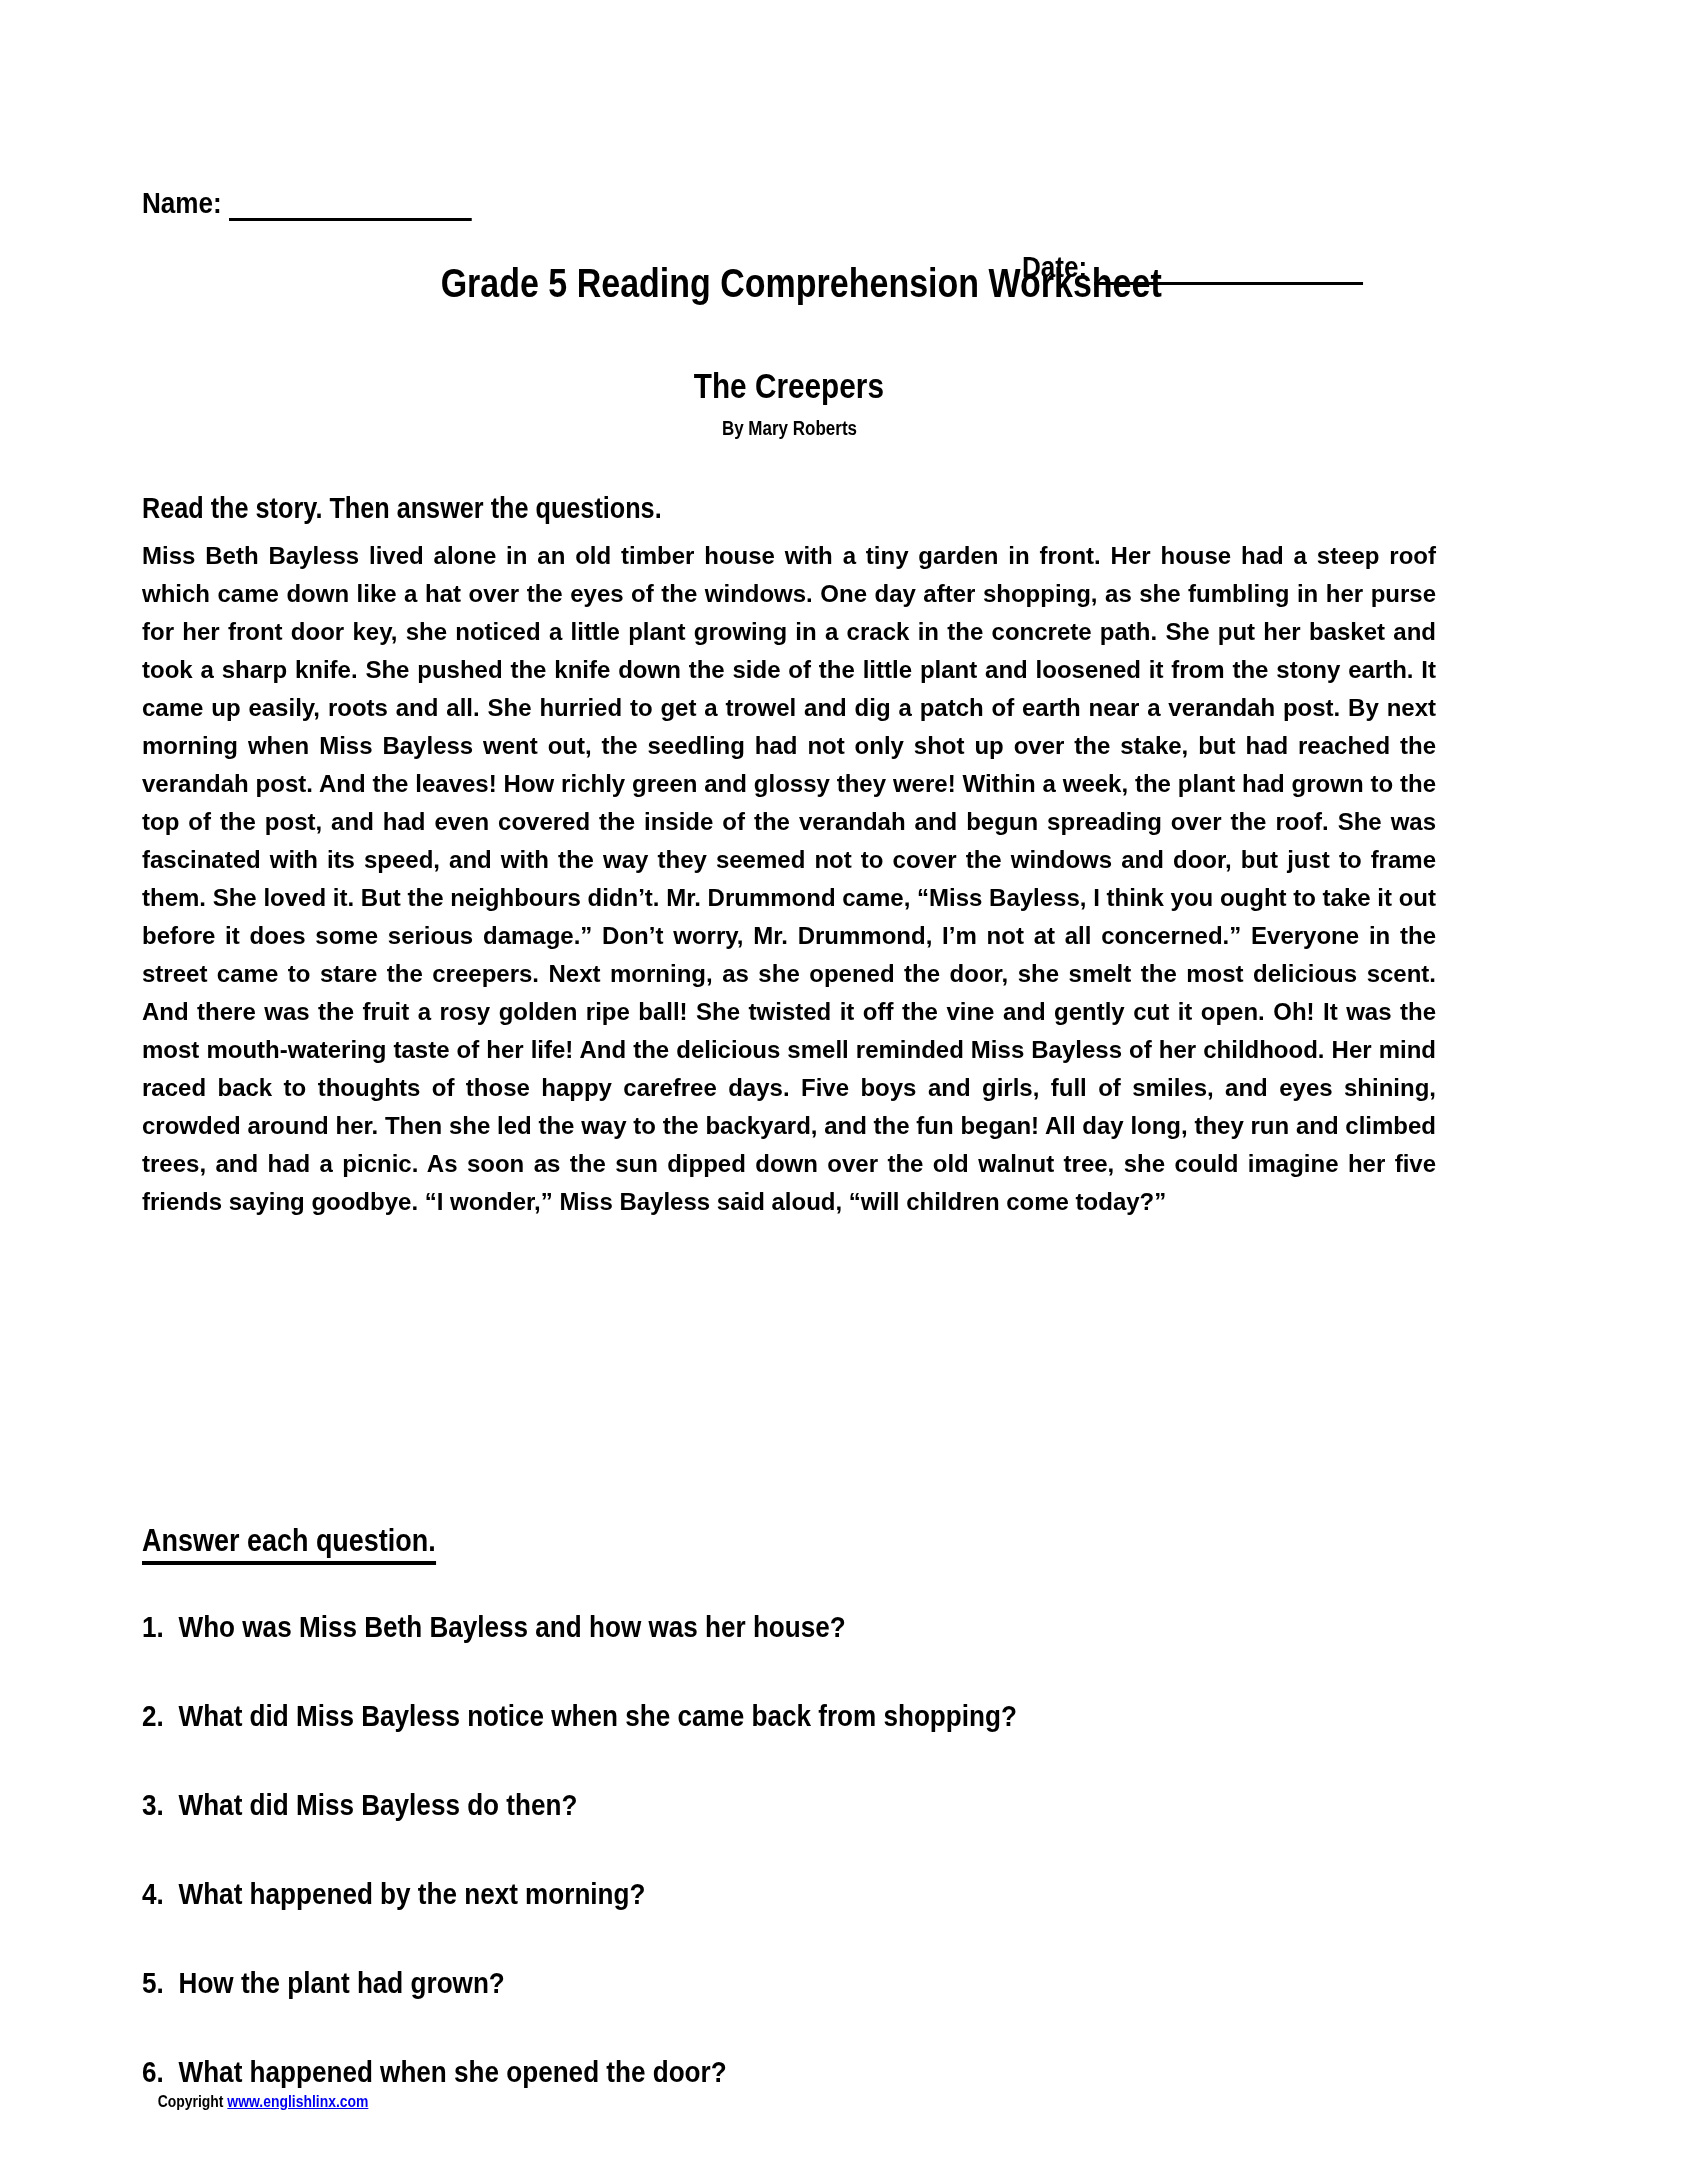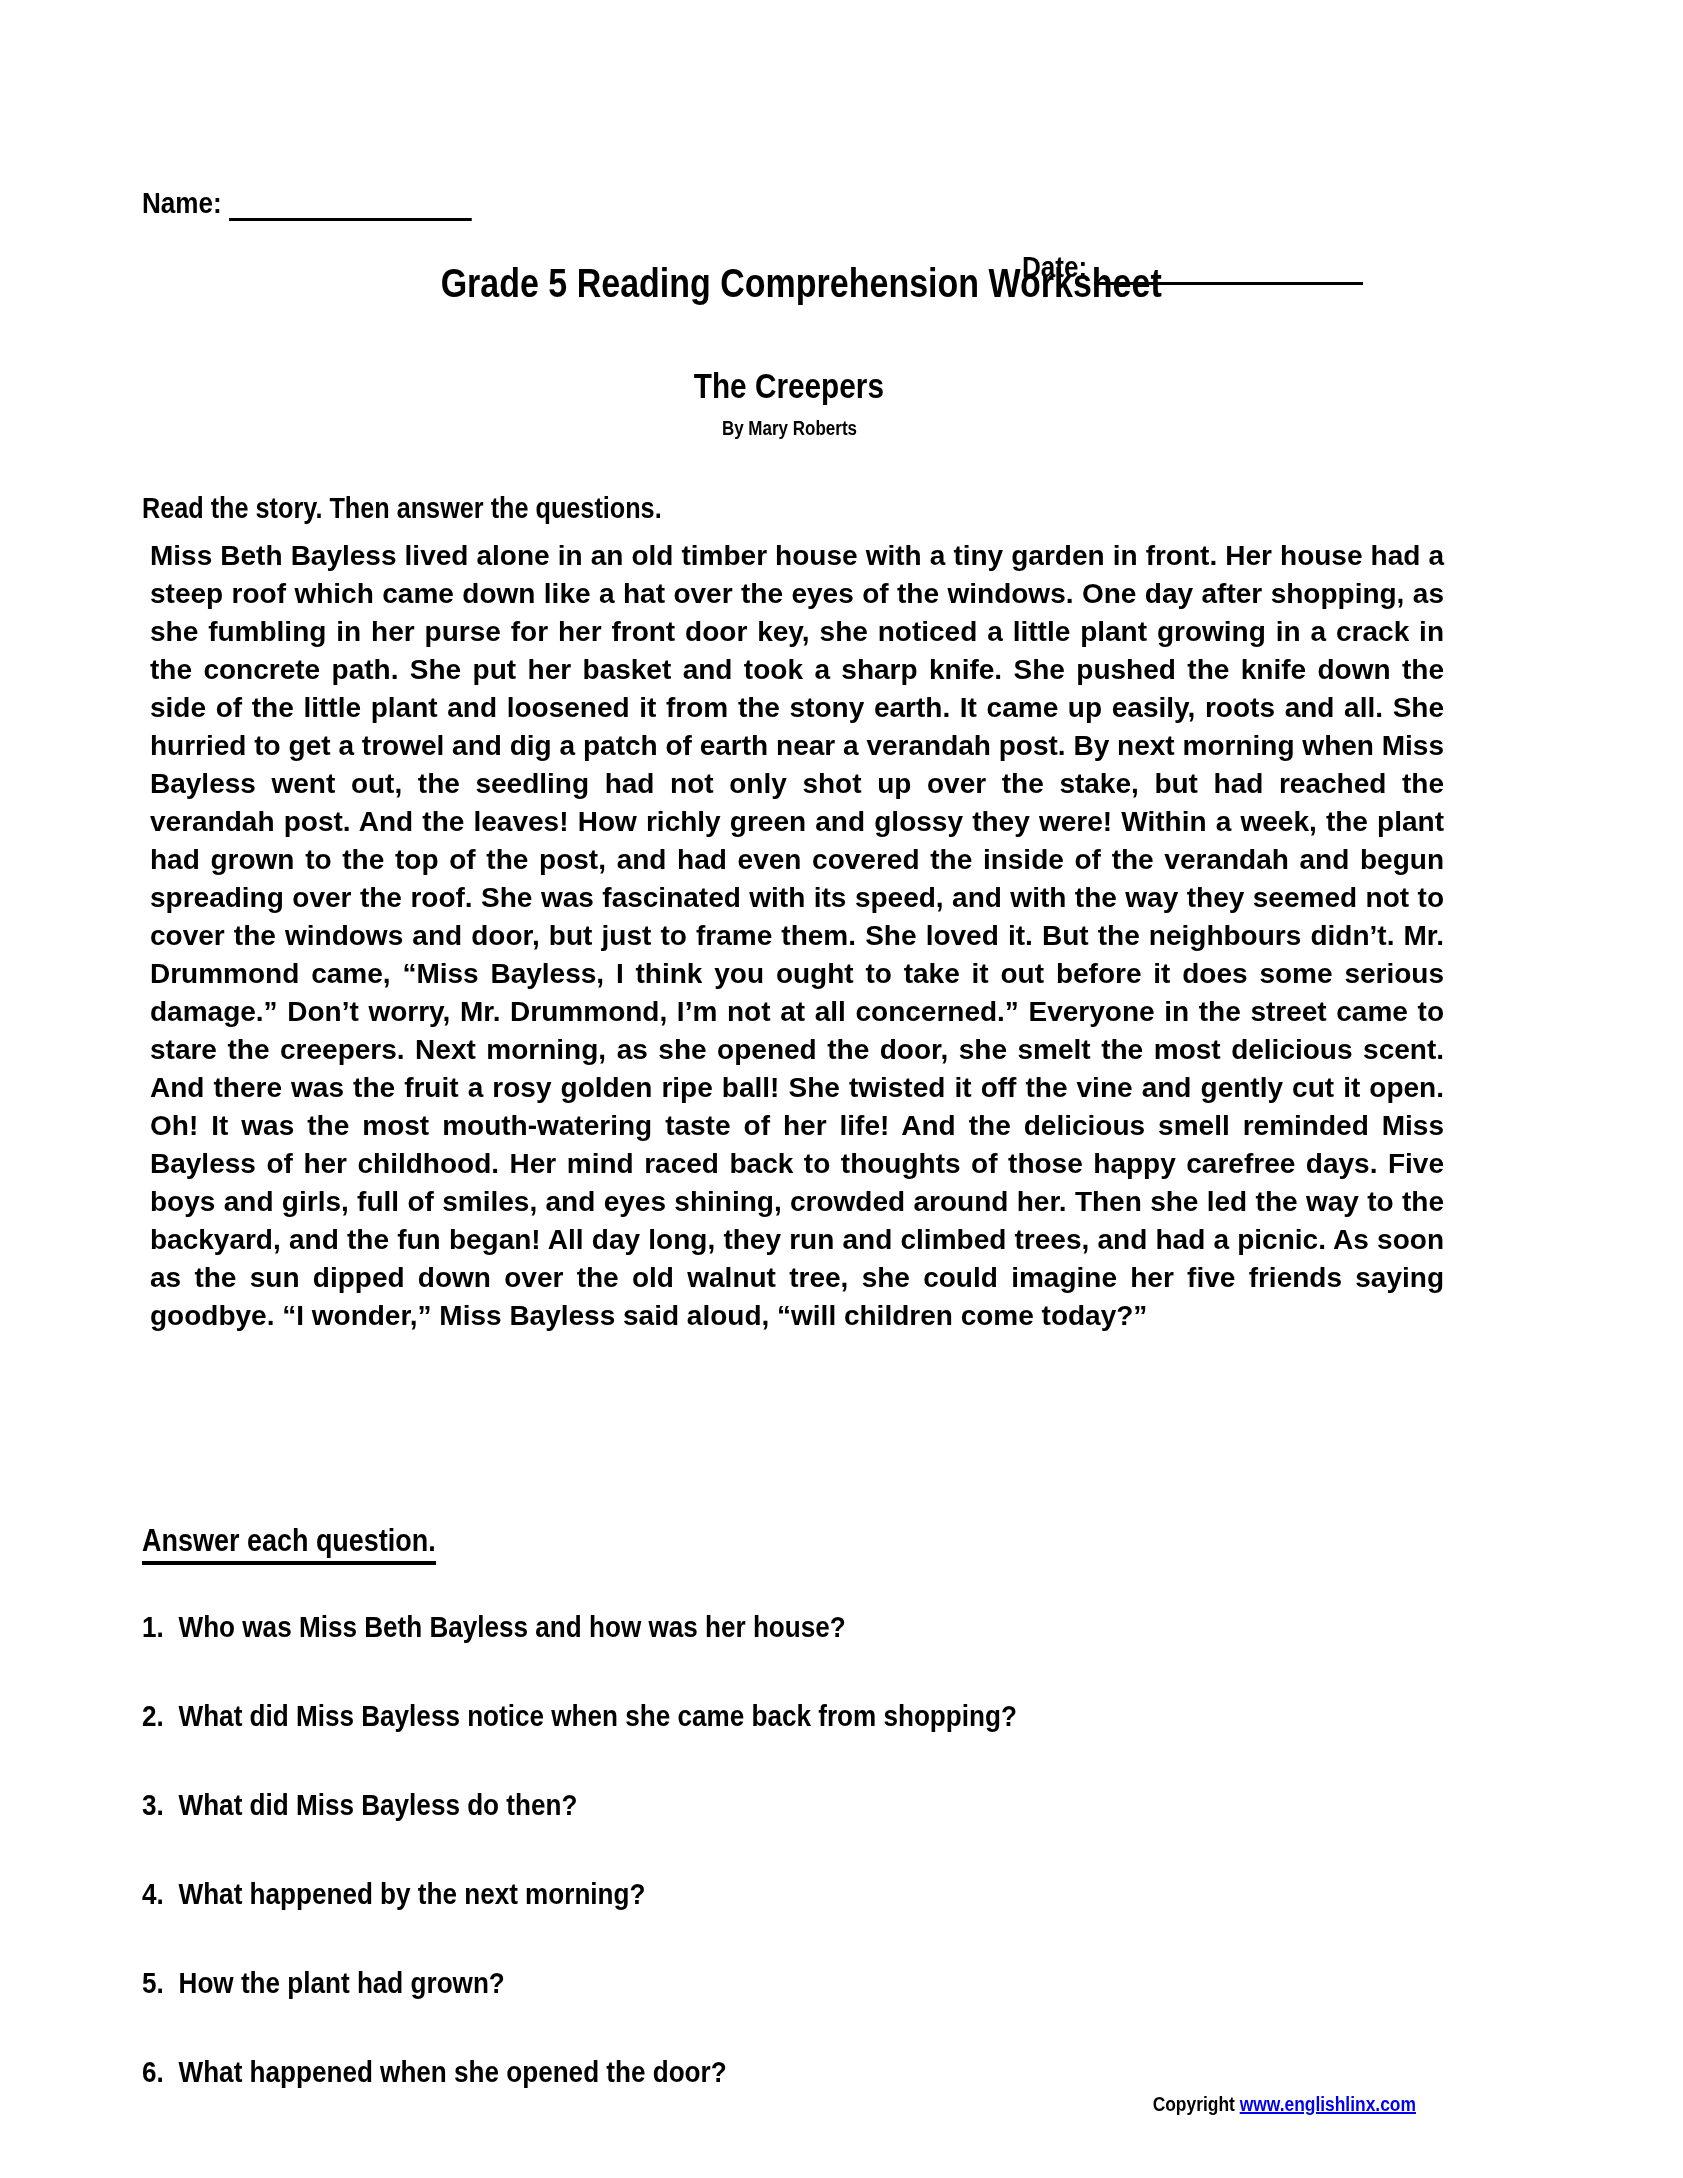--- a/index.html
+++ b/index.html
@@ -88,23 +88,23 @@
     position: absolute;
     top: 492px;
     left: 0;
     width: 1294px;
     font-size: 29px;
     font-weight: bold;
   }
   .story {
     position: absolute;
     top: 537px;
-    left: 8px;
-    width: 1294px;
-    font-size: 28px;
+    left: 0;
+    width: 1294px;
+    font-size: 24px;
     line-height: 38px;
     font-weight: bold;
     text-align: justify;
   }
   .questions-heading {
     position: absolute;
     top: 1523px;
     left: 0;
     font-size: 31px;
     font-weight: bold;
@@ -128,22 +128,22 @@
   .q-num {
     display: inline-block;
     min-width: 26px;
     margin-right: 16px;
   }
   .footer {
     position: absolute;
     top: 2093px;
     left: 0;
     width: 1294px;
-    text-align: right;
-    font-size: 20px;
+    text-align: left;
+    font-size: 16px;
     font-weight: bold;
   }
   .footer a, .footer .link {
     color: #0000ee;
     text-decoration: underline;
     cursor: pointer;
   }
 </style>
 </head>
 <body>

